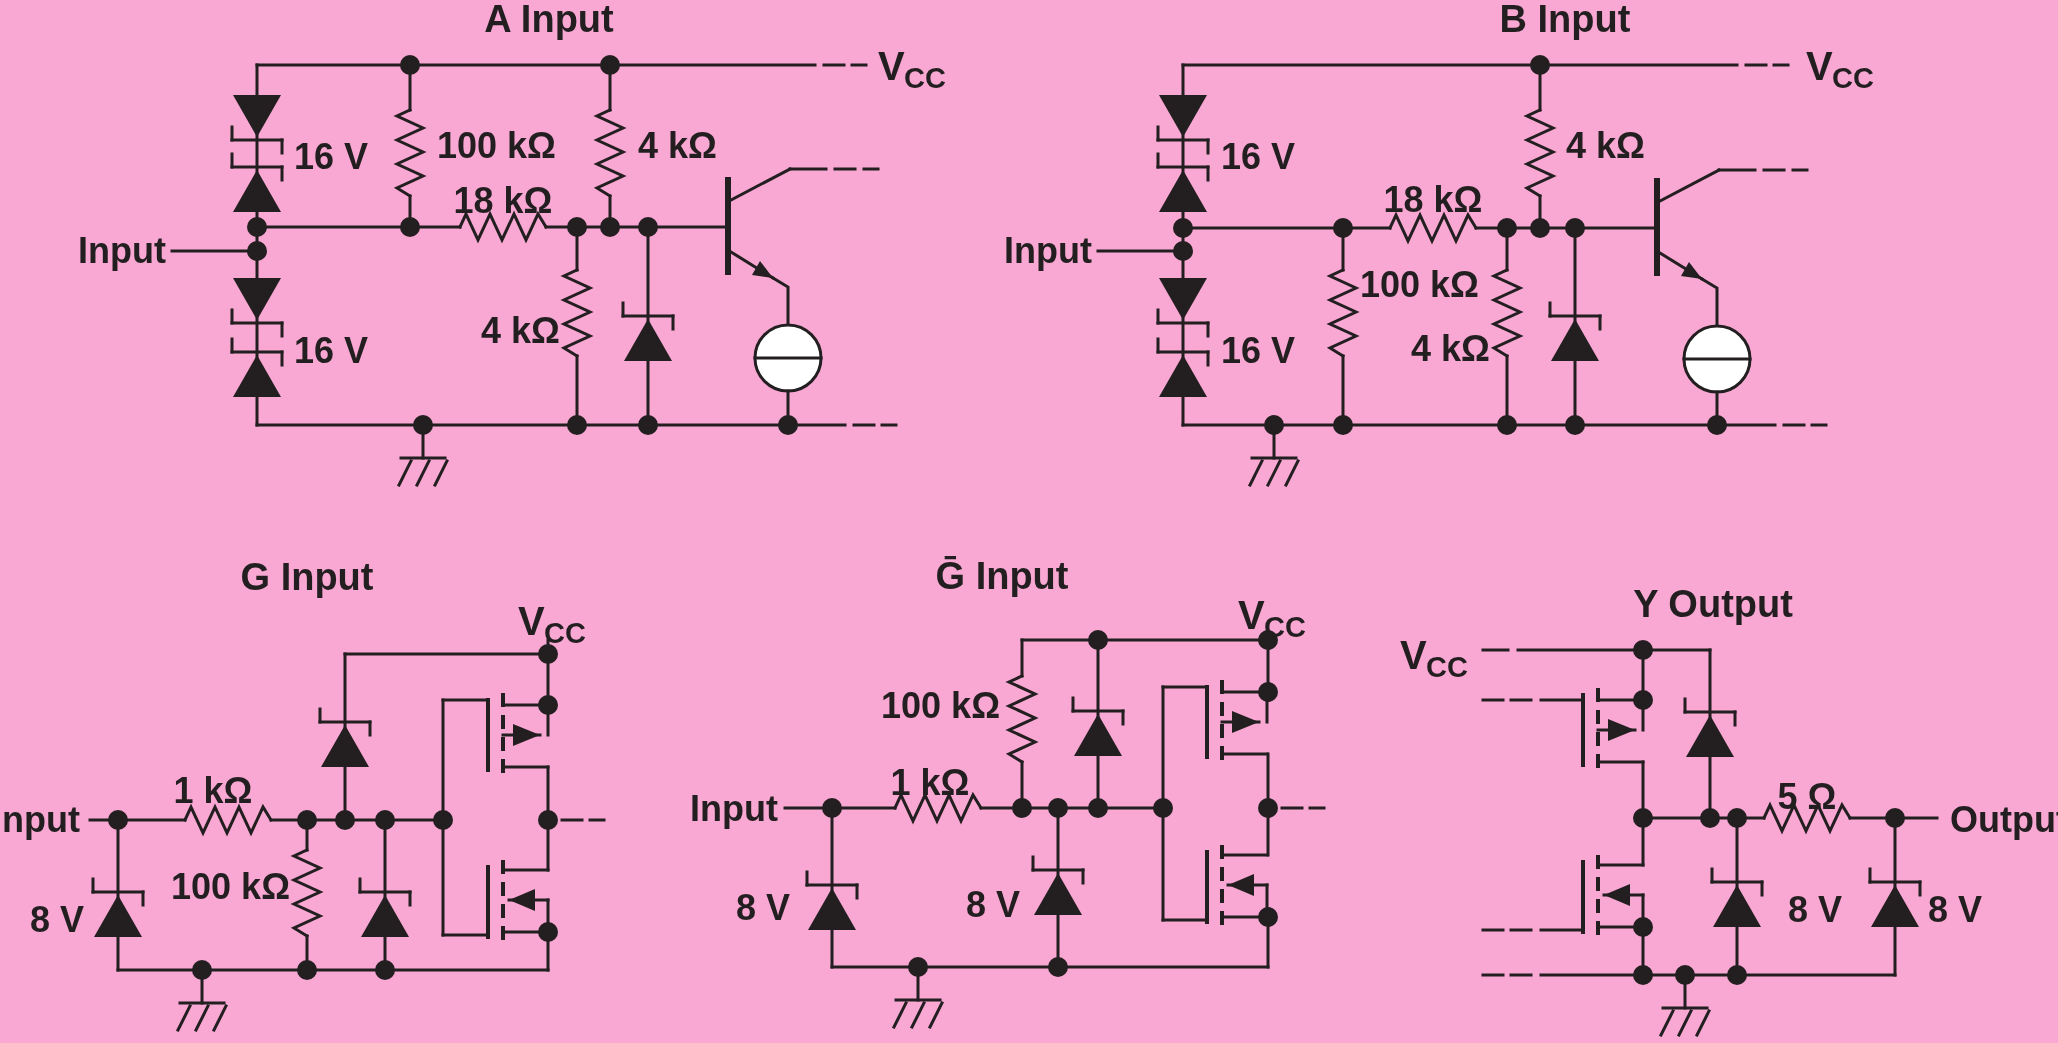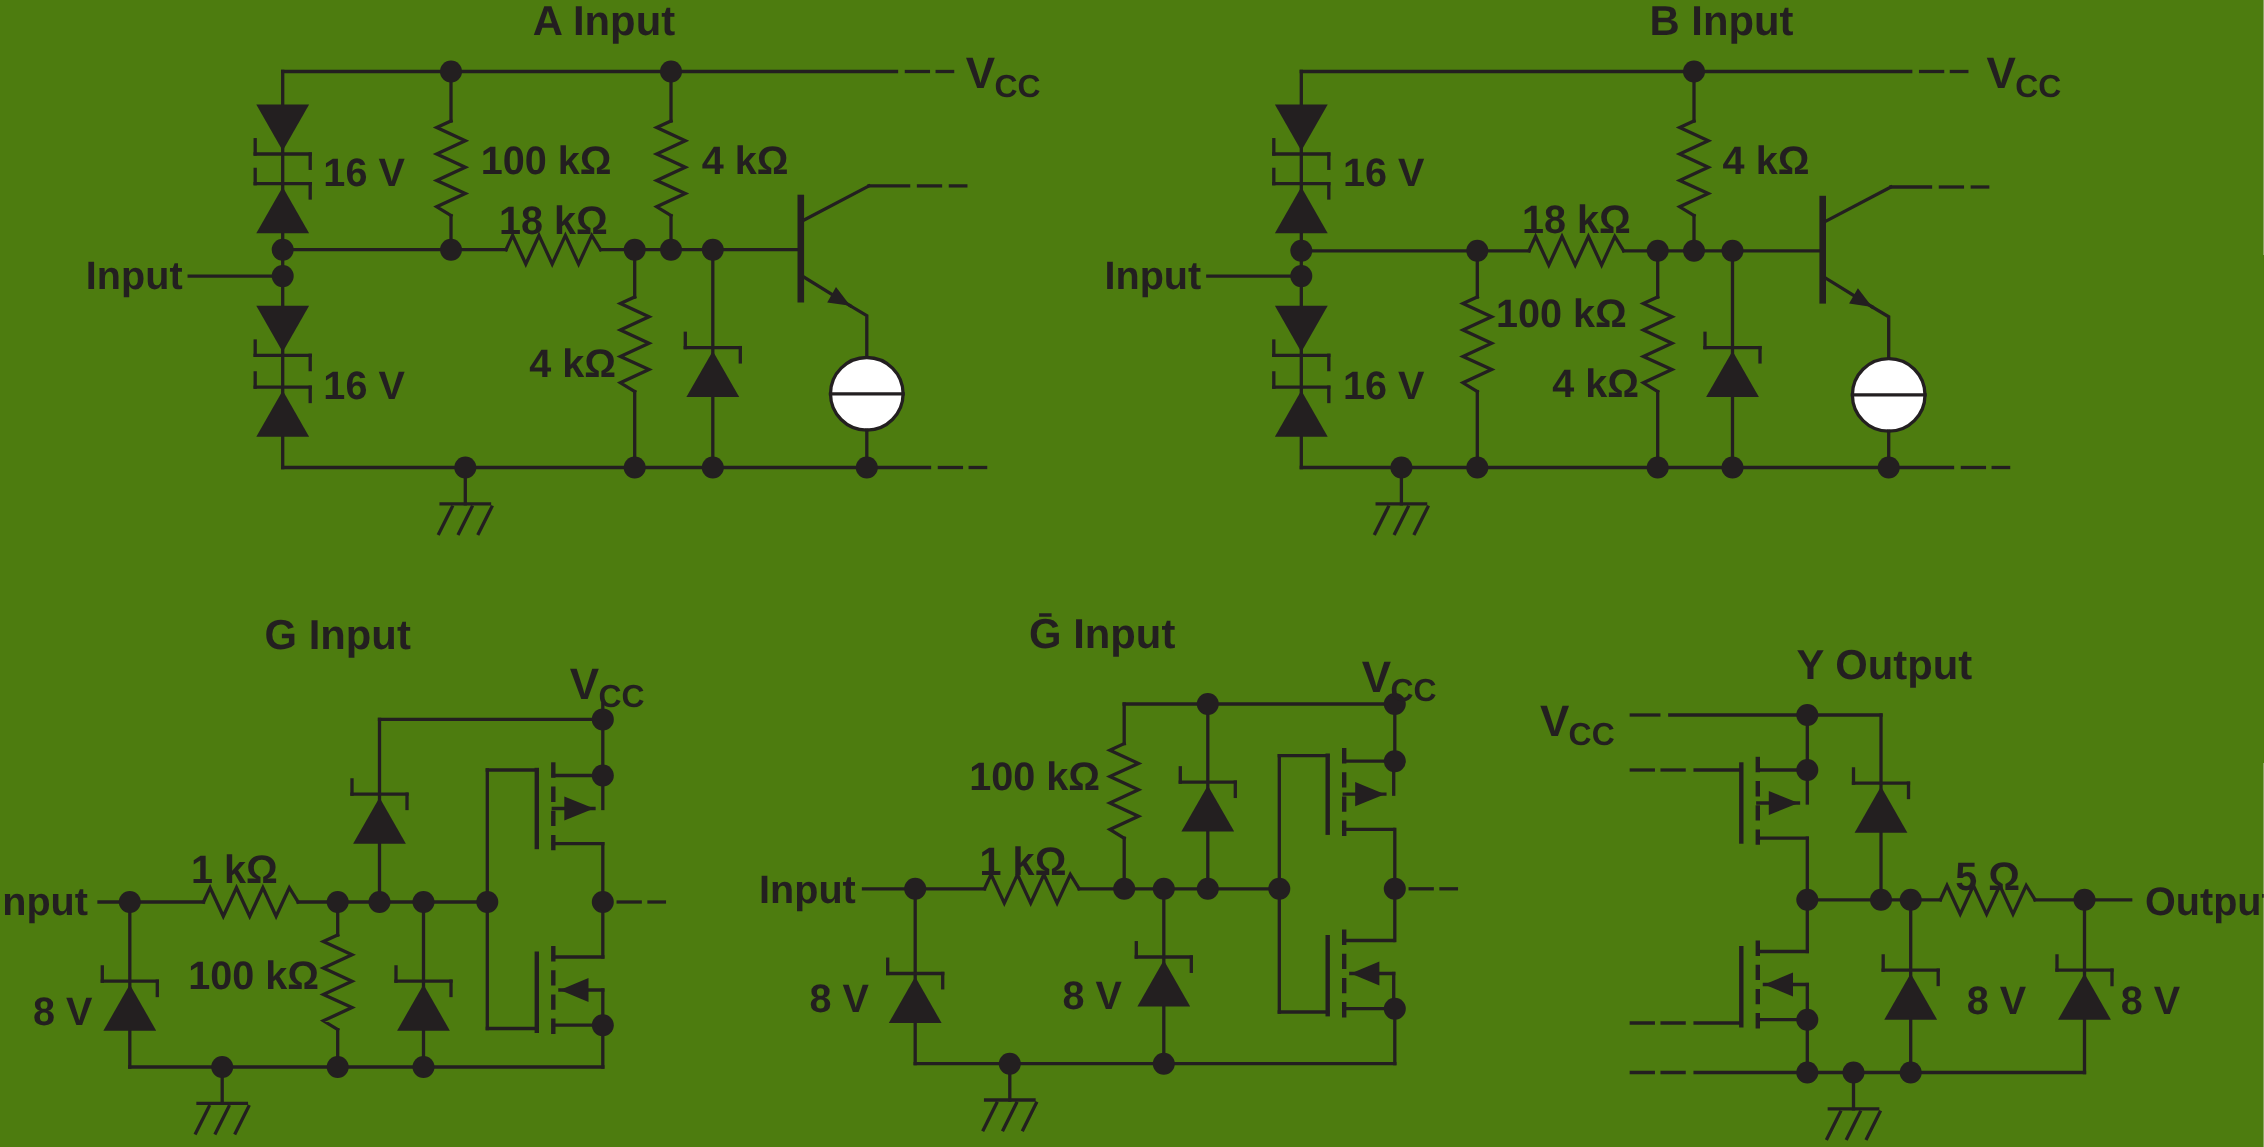--- a/index.html
+++ b/index.html
@@ -1,16 +1,16 @@
 <!DOCTYPE html>
 <html><head>
 <meta charset="utf-8">
 <style>
   html,body{margin:0;padding:0;background:#ffffff;}
-  .stage{width:2058px;height:1043px;position:relative;background:#4d7c0f;}
+  .stage{width:2058px;height:1043px;position:relative;background:#f9a8d4;}
   svg{display:block;}
   .w{stroke:#231f20;stroke-width:3;fill:none;stroke-linecap:square;}
   .w4{stroke:#231f20;stroke-width:4;fill:none;stroke-linecap:square;}
   .w6{stroke:#231f20;stroke-width:6;fill:none;stroke-linecap:square;}
   .chan{stroke:#231f20;stroke-width:4;fill:none;stroke-dasharray:14 8;}
   .fill{fill:#231f20;stroke:none;}
   .dot{fill:#231f20;stroke:none;}
   .cs-circle{fill:#ffffff;stroke:#231f20;stroke-width:3;}
   text{font-family:"Liberation Sans","DejaVu Sans",sans-serif;font-weight:bold;fill:#231f20;}
   .t-title{font-size:38px;}

